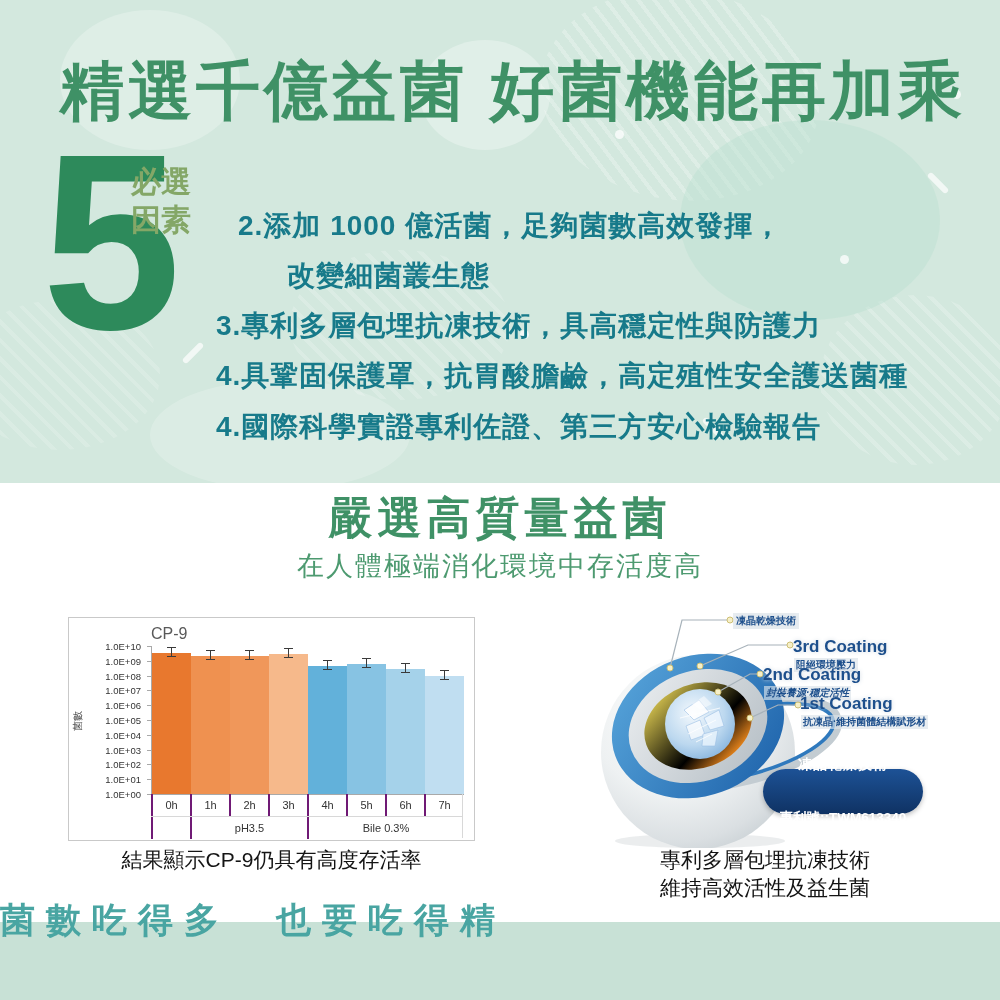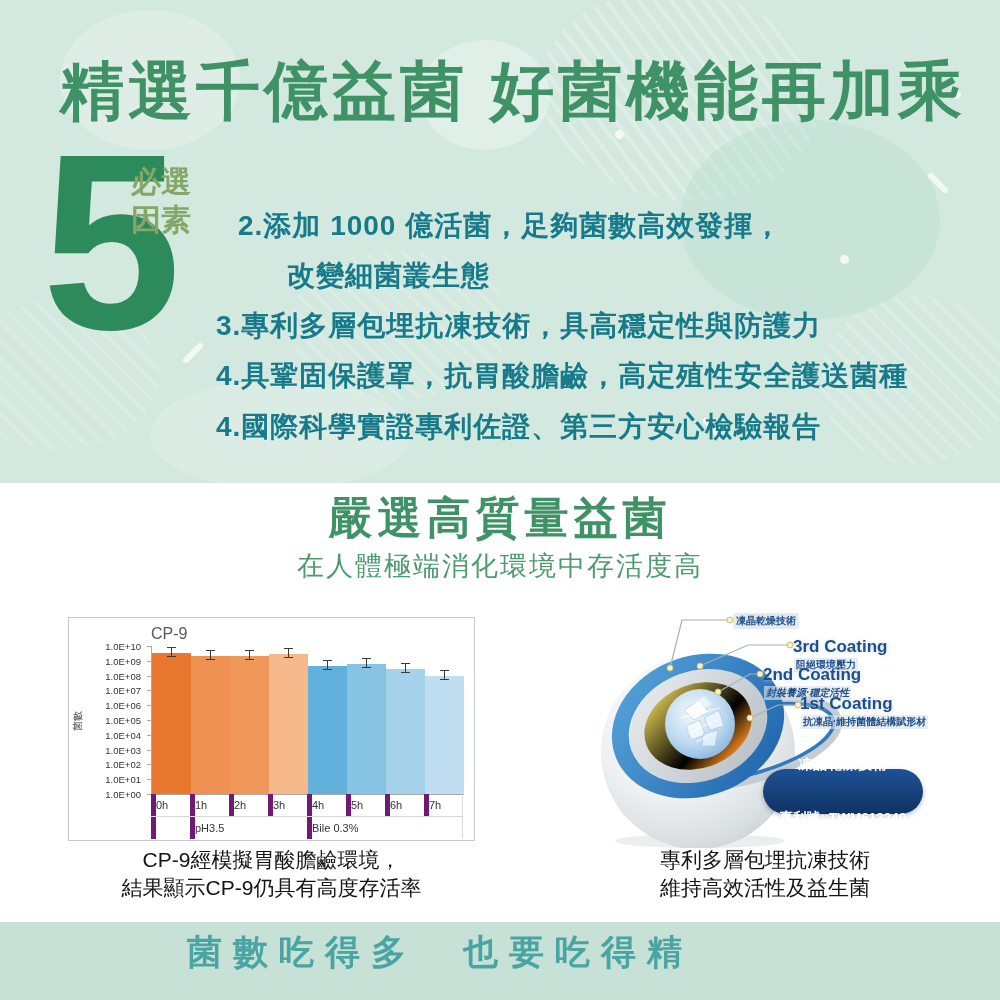--- a/index.html
+++ b/index.html
@@ -44,41 +44,41 @@
   .ymark{position:absolute;left:-5px;width:5px;height:1px;background:#a9a9a9;}
   .bar{position:absolute;bottom:0;}
   .err{position:absolute;width:9px;height:10px;}
   .errcap{position:absolute;left:0;width:9px;height:1px;background:#3a3a3a;}
   .errstem{position:absolute;left:4px;top:0;bottom:0;width:1px;background:#3a3a3a;}
   .xrow{position:absolute;left:82px;top:176px;width:312px;height:22px;
     border-right:1px solid #d8d8d8;box-sizing:border-box;}
   .grow{position:absolute;left:82px;top:198px;width:312px;height:22px;
     border-top:1px solid #d8d8d8;border-right:1px solid #d8d8d8;box-sizing:border-box;}
   .xcell,.gcell{position:absolute;top:0;height:22px;line-height:22px;font-size:11px;color:#333;
-    border-left:5px solid #701a75;box-sizing:border-box;}
+    text-align:center;border-left:2px solid #701a75;box-sizing:border-box;}
 
   .caption{position:absolute;text-align:center;font-size:21px;color:#141414;line-height:1.32;}
   .caption.left{left:68px;top:846px;width:407px;}
   .caption.right{left:565px;top:846px;width:400px;}
 
   .diagram-box{position:absolute;left:600px;top:608px;width:360px;height:240px;}
   .diagram-box svg{position:absolute;left:0;top:0;}
   .callout-title{position:absolute;font-weight:700;color:#1d4f8c;font-size:17px;white-space:nowrap;
     text-shadow:0 0 4px rgba(205,215,225,.9);}
   .callout-sub{position:absolute;color:#1d4f8c;font-size:10px;font-weight:600;white-space:nowrap;
     background:rgba(219,227,234,.65);padding:0 2px;}
   .callout-small{font-size:10px;background:rgba(219,227,234,.65);padding:1px 3px;}
   .patent-pill{position:absolute;left:763px;top:769px;width:160px;height:45px;border-radius:23px;
     background:linear-gradient(180deg,#1d5296,#0f3263);color:#fff;text-align:center;
     display:flex;flex-direction:column;justify-content:center;box-shadow:0 2px 5px rgba(0,0,0,.25);}
   .pill-l1{font-size:14px;font-weight:700;letter-spacing:1px;}
   .pill-l2{font-size:13.5px;font-weight:700;margin-top:35px;}
 
   .footer-strip{position:absolute;left:0;top:922px;width:1000px;height:78px;background:#c8e1d6;}
-  .slogan{position:absolute;left:0;top:929px;width:880px;text-align:center;font-size:35px;
+  .slogan{position:absolute;left:0;top:897px;width:880px;text-align:left;font-size:35px;
     font-weight:700;color:#49a5a2;letter-spacing:11px;white-space:nowrap;}
 </style>
 </head>
 <body>
 
 <div class="page">
 
   <div class="deco hatch" style="left:540px;top:-10px;width:280px;height:210px;opacity:.55;transform:rotate(8deg);"></div>
   <div class="deco hatch" style="left:290px;top:250px;width:220px;height:150px;opacity:.4;"></div>
   <div class="deco hatch" style="left:820px;top:295px;width:190px;height:170px;opacity:.45;"></div>
@@ -198,21 +198,20 @@
         <div class="xcell" style="left: 234px; width: 39px;">6h</div>
         <div class="xcell" style="left: 273px; width: 39px;">7h</div>
       </div>
     <div class="grow">
         <div class="gcell" style="left: 0px; width: 39px;"></div>
         <div class="gcell" style="left: 39px; width: 117px;">pH3.5</div>
         <div class="gcell" style="left: 156px; width: 156px;">Bile 0.3%</div>
       </div>
   </div>
   <div class="caption left">
-    <div>CP-9經模擬胃酸膽鹼環境，</div>
     <div>結果顯示CP-9仍具有高度存活率</div>
   </div>
 
   <div class="diagram-box">
     <svg width="360" height="240" viewBox="0 0 360 240">
       <defs>
         <radialGradient id="gSphere" cx="38%" cy="30%" r="78%">
           <stop offset="0%" stop-color="#ffffff"></stop>
             <stop offset="55%" stop-color="#eef1f2"></stop>
           <stop offset="85%" stop-color="#dadfe2"></stop>

